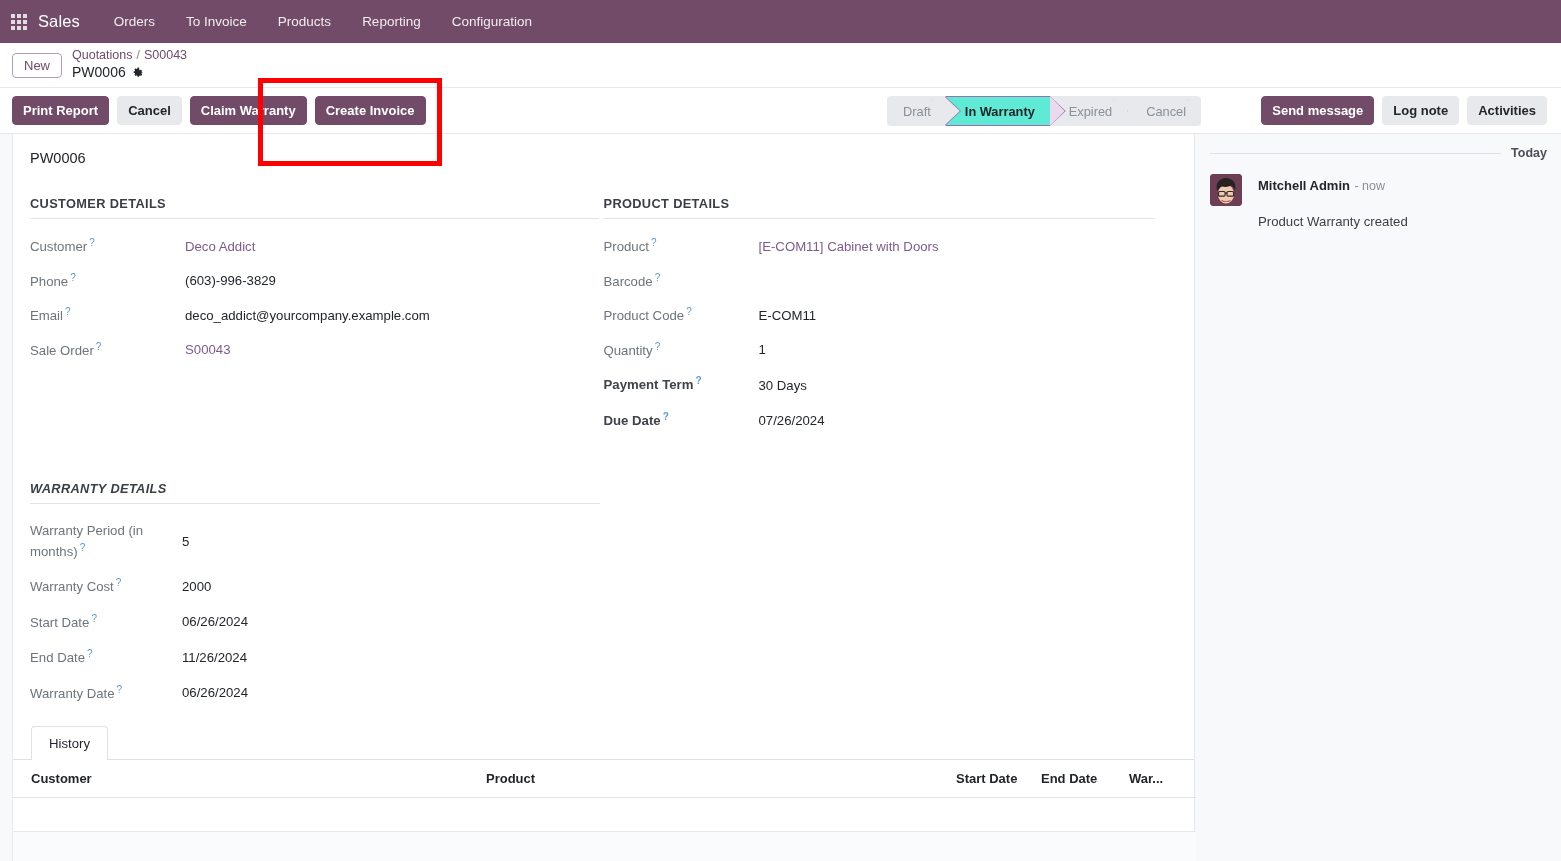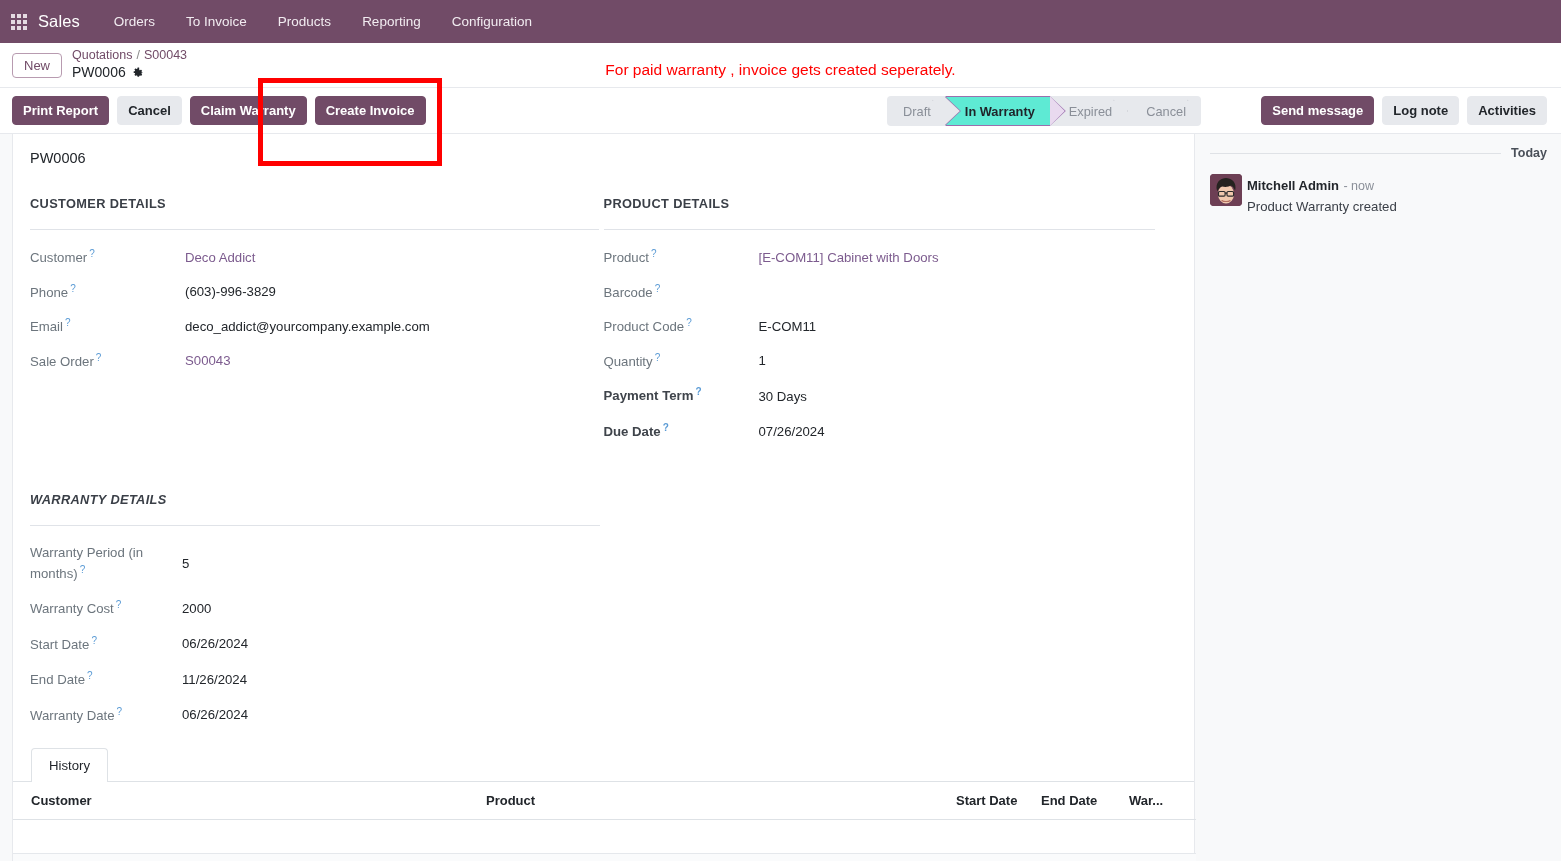--- a/index.html
+++ b/index.html
@@ -219,21 +219,21 @@
 
   .cols { display: flex; padding: 0 17px; }
   .col { width: 588px; }
   .col.right { padding-left: 0; }
 
   .group-title {
     font-size: 12.8px;
     font-weight: 700;
     color: #3a3f47;
     letter-spacing: .35px;
-    padding-bottom: 18px;
+    padding-bottom: 7px;
     border-bottom: 1px solid #e0e3e8;
     margin-bottom: 16px;
     margin-right: 5px;
   }
   .col.right .group-title { margin-right: 22px; }
 
   .field-row { display: flex; align-items: center; margin-bottom: 13px; }
   .f-label {
     width: 155px;
     flex: 0 0 155px;
@@ -311,29 +311,29 @@
   
   .chatter-col {
     flex: 1;
     background: #f8f9fa;
     padding: 12px 14px 0 14px;
   }
   .date-sep { display: flex; align-items: center; gap: 10px; margin-bottom: 14px; }
   .date-sep .line { flex: 1; height: 1px; background: #dfe2e6; }
   .date-sep .lbl { font-size: 12.5px; color: #4a5059; font-weight: 700; }
 
-  .msg { display: flex; gap: 5px; }
+  .msg { display: flex; gap: 16px; }
   .avatar {
     width: 32px; height: 32px; border-radius: 4px;
     flex: 0 0 32px; overflow: hidden; background: #6b3f52;
   }
   .msg-body { line-height: 1.35; }
   .msg-author { font-size: 13px; font-weight: 700; color: #22262b; }
   .msg-time { font-size: 12.5px; color: #8a8f98; font-weight: 400; }
-  .msg-text { font-size: 13.2px; color: #3a3f47; margin-top: 2px; }
+  .msg-text { font-size: 13.2px; color: #3a3f47; margin-top: 17px; }
 
   
   .redbox {
     position: absolute;
     left: 258px; top: 78px;
     width: 184px; height: 88px;
     border: 5px solid #ff0000;
     z-index: 50;
     pointer-events: none;
   }
@@ -376,21 +376,20 @@
         <span>PW0006</span>
         <span class="gear">
           <svg viewBox="0 0 16 16" width="13" height="13" fill="#22262b">
             <path d="M8 5.2a2.8 2.8 0 1 0 0 5.6 2.8 2.8 0 0 0 0-5.6zm0 4.2a1.4 1.4 0 1 1 0-2.8 1.4 1.4 0 0 1 0 2.8z"></path>
             <path d="M14.3 9.1l-1.2-.7a5.3 5.3 0 0 0 0-.8l1.2-.7a.5.5 0 0 0 .2-.6l-1.1-1.9a.5.5 0 0 0-.6-.2l-1.3.5a5 5 0 0 0-.7-.4l-.2-1.4a.5.5 0 0 0-.5-.4H7.9a.5.5 0 0 0-.5.4l-.2 1.4a5 5 0 0 0-.7.4l-1.3-.5a.5.5 0 0 0-.6.2L3.5 6.3a.5.5 0 0 0 .2.6l1.2.7a5.3 5.3 0 0 0 0 .8l-1.2.7a.5.5 0 0 0-.2.6l1.1 1.9a.5.5 0 0 0 .6.2l1.3-.5c.2.2.5.3.7.4l.2 1.4a.5.5 0 0 0 .5.4h2.2a.5.5 0 0 0 .5-.4l.2-1.4c.2-.1.5-.2.7-.4l1.3.5a.5.5 0 0 0 .6-.2l1.1-1.9a.5.5 0 0 0-.2-.6z" opacity="0"></path>
             <path d="M13.9 6.9l-1.3-.2a4.8 4.8 0 0 0-.4-1l.8-1a.4.4 0 0 0 0-.5l-1.2-1.2a.4.4 0 0 0-.5 0l-1 .8a4.8 4.8 0 0 0-1-.4L9.1.1A.4.4 0 0 0 8.7 0H7.3a.4.4 0 0 0-.4.3L6.7 1.6a4.8 4.8 0 0 0-1 .4l-1-.8a.4.4 0 0 0-.5 0L3 2.4a.4.4 0 0 0 0 .5l.8 1a4.8 4.8 0 0 0-.4 1l-1.3.2a.4.4 0 0 0-.3.4v1.4a.4.4 0 0 0 .3.4l1.3.2c.1.4.2.7.4 1l-.8 1a.4.4 0 0 0 0 .5l1.2 1.2a.4.4 0 0 0 .5 0l1-.8c.3.2.6.3 1 .4l.2 1.3a.4.4 0 0 0 .4.3h1.4a.4.4 0 0 0 .4-.3l.2-1.3c.4-.1.7-.2 1-.4l1 .8a.4.4 0 0 0 .5 0l1.2-1.2a.4.4 0 0 0 0-.5l-.8-1c.2-.3.3-.6.4-1l1.3-.2a.4.4 0 0 0 .3-.4V7.3a.4.4 0 0 0-.3-.4z" transform="translate(0.4 0.6) scale(0.92)"></path>
           </svg>
         </span>
       </div>
     </div>
-    <div class="annotation-text" style="color: rgb(255, 0, 0);">For paid warranty , invoice gets created seperately.</div>
   </div>
 
   <div class="control-row">
     <button class="btn btn-primary">Print Report</button>
     <button class="btn btn-secondary">Cancel</button>
     <button class="btn btn-primary">Claim Warranty</button>
     <button class="btn btn-primary">Create Invoice</button>
 
     <div class="statusbar">
       <div class="stage">

